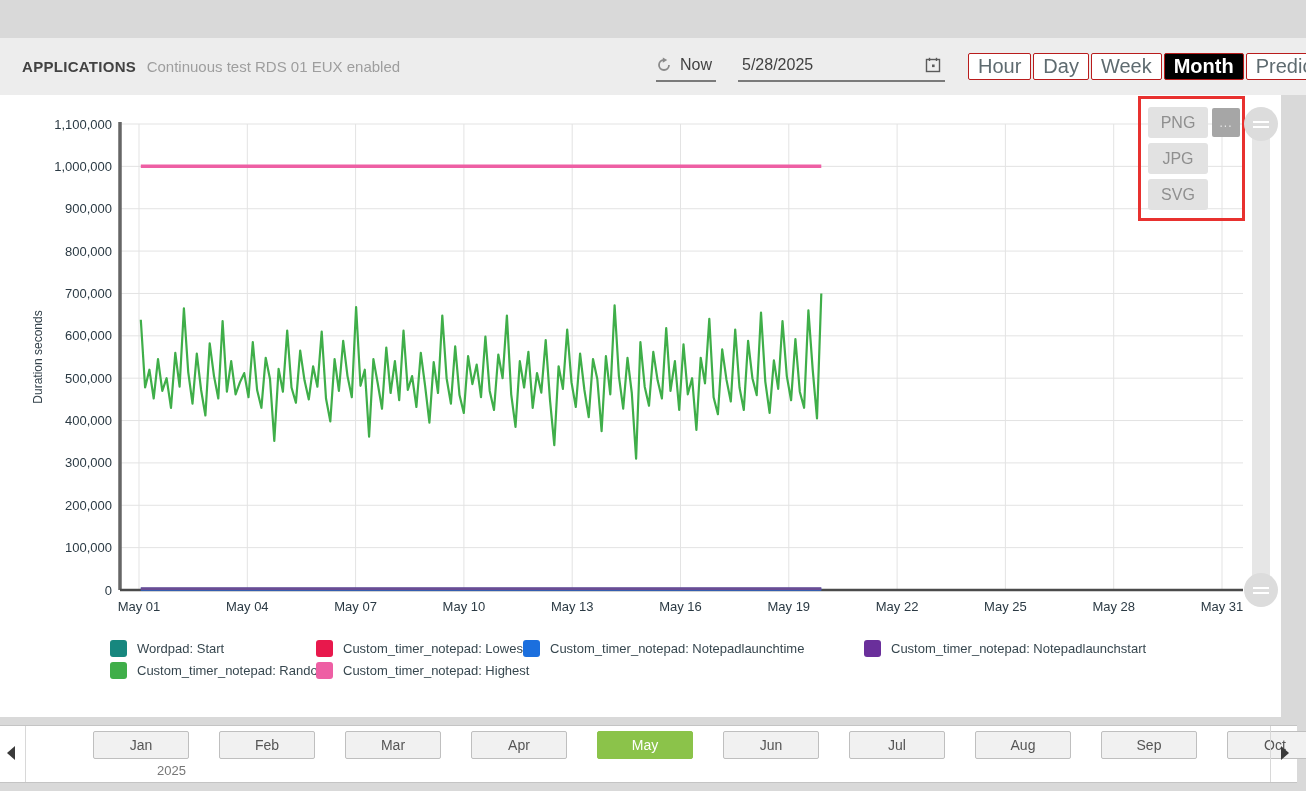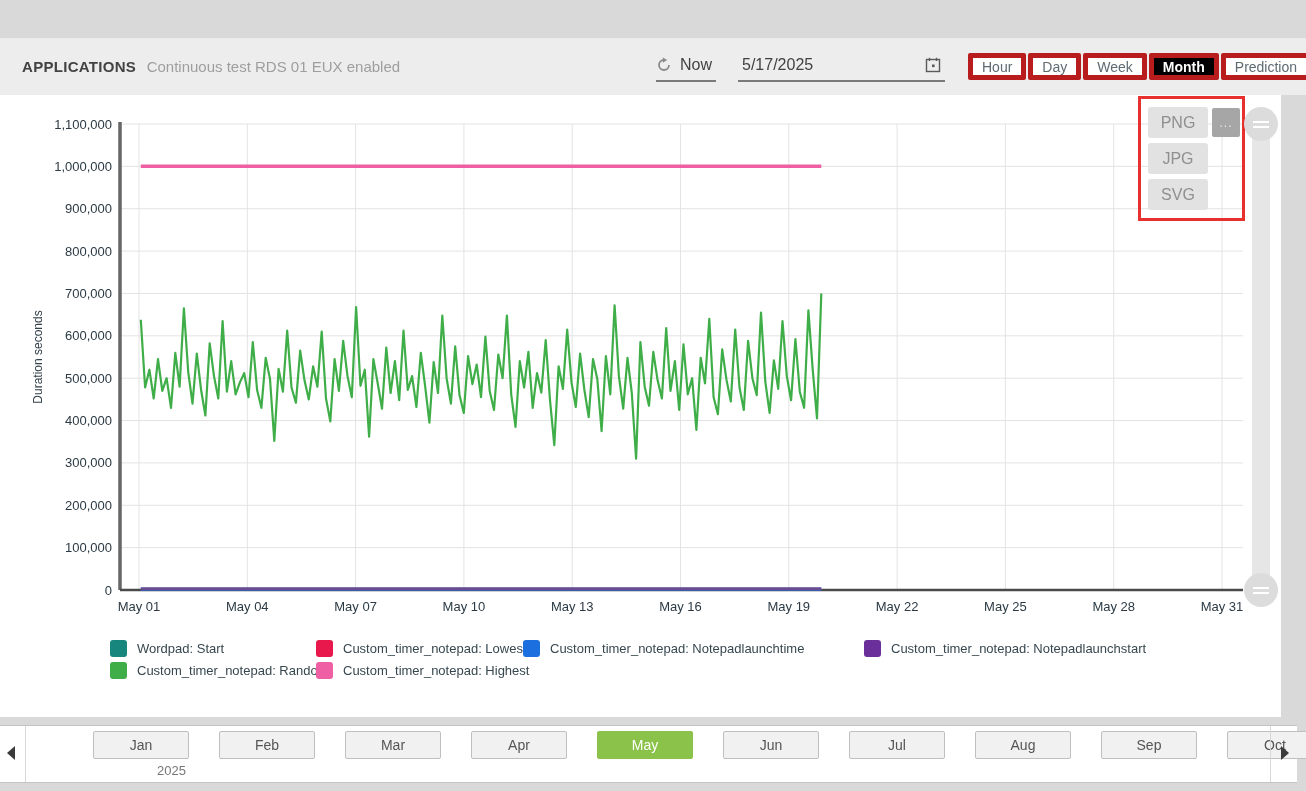--- a/index.html
+++ b/index.html
@@ -34,22 +34,22 @@
   .now-ctl .txt { font-size:16px; color:#424242; margin-left:8px; }
   .date-ctl {
     position:absolute; left:738px; top:14px; width:207px; height:30px;
     border-bottom:2px solid #7a7a7a; display:flex; align-items:center; justify-content:space-between;
     padding:0 4px 2px 4px; cursor:text;
   }
   .date-ctl .txt { font-size:16px; color:#424242; }
   .range-group { position:absolute; left:968px; top:15px; display:flex; gap:2px; }
   .range-btn {
     height:27px; padding:0 9px; display:flex; align-items:center; justify-content:center;
-    background:#ffffff; border:5px solid #b91c1c; border-radius:2px;
-    font-size:14px; color:#5e6b70; cursor:pointer;
+    background:#ffffff; border:1px solid #b91c1c; border-radius:2px;
+    font-size:20px; color:#5e6b70; cursor:pointer;
   }
   .range-btn.active { background:#000000; color:#ffffff; font-weight:bold; }
   
   .chart-panel { position:absolute; left:0; top:95px; width:1281px; height:622px; background:#ffffff; }
   #chart-svg { position:absolute; left:0; top:0; }
   .ylab {
     position:absolute; left:-27px; top:255px; width:130px; text-align:center;
     transform:rotate(-90deg); font-size:12px; color:#33414a;
   }
   
@@ -117,21 +117,21 @@
     <div class="now-ctl">
       <span style="display:inline-flex;">
         <svg width="16" height="16" viewBox="0 0 16 16">
           <path d="M13 8 A5 5 0 1 1 8 3" fill="none" stroke="#8a8a8a" stroke-width="1.8"></path>
           <path d="M6.8 0.4 L11.2 3 L6.8 5.8 Z" fill="#8a8a8a"></path>
         </svg>
       </span>
       <span class="txt">Now</span>
     </div>
     <div class="date-ctl">
-      <span class="txt">5/17/2025</span>
+      <span class="txt">5/28/2025</span>
       <span style="display:inline-flex;">
         <svg width="16" height="16" viewBox="0 0 16 16">
           <rect x="1.5" y="2.5" width="13" height="12" fill="none" stroke="#5a5a5a" stroke-width="1.4"></rect>
           <line x1="4.5" y1="0.8" x2="4.5" y2="4" stroke="#5a5a5a" stroke-width="1.4"></line>
           <line x1="11.5" y1="0.8" x2="11.5" y2="4" stroke="#5a5a5a" stroke-width="1.4"></line>
           <rect x="7" y="7.5" width="2.6" height="2.6" fill="#5a5a5a"></rect>
         </svg>
       </span>
     </div>
     <div class="range-group">

